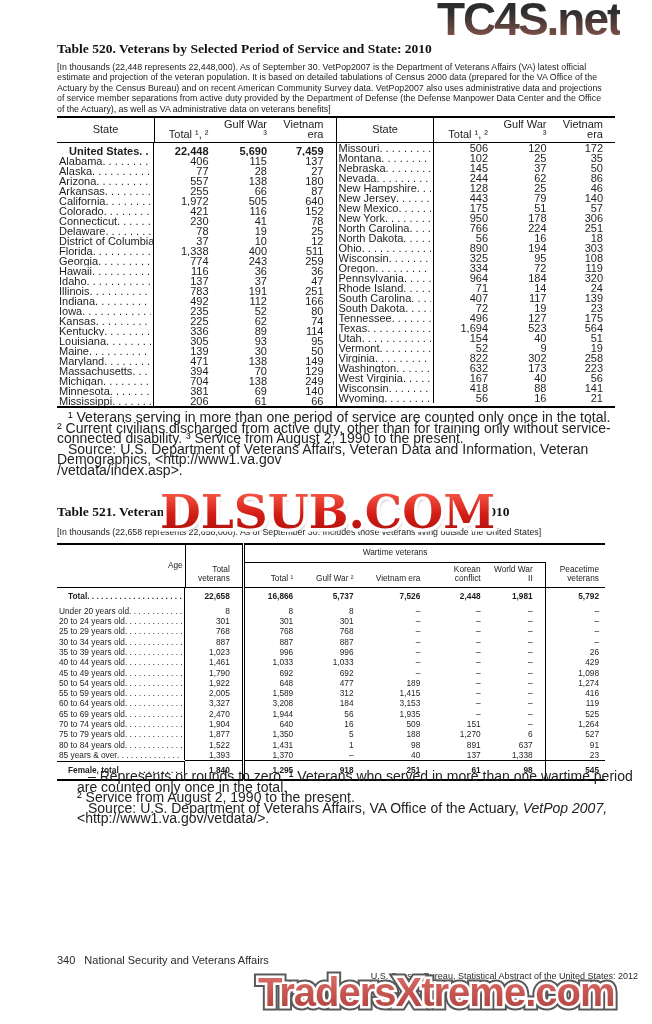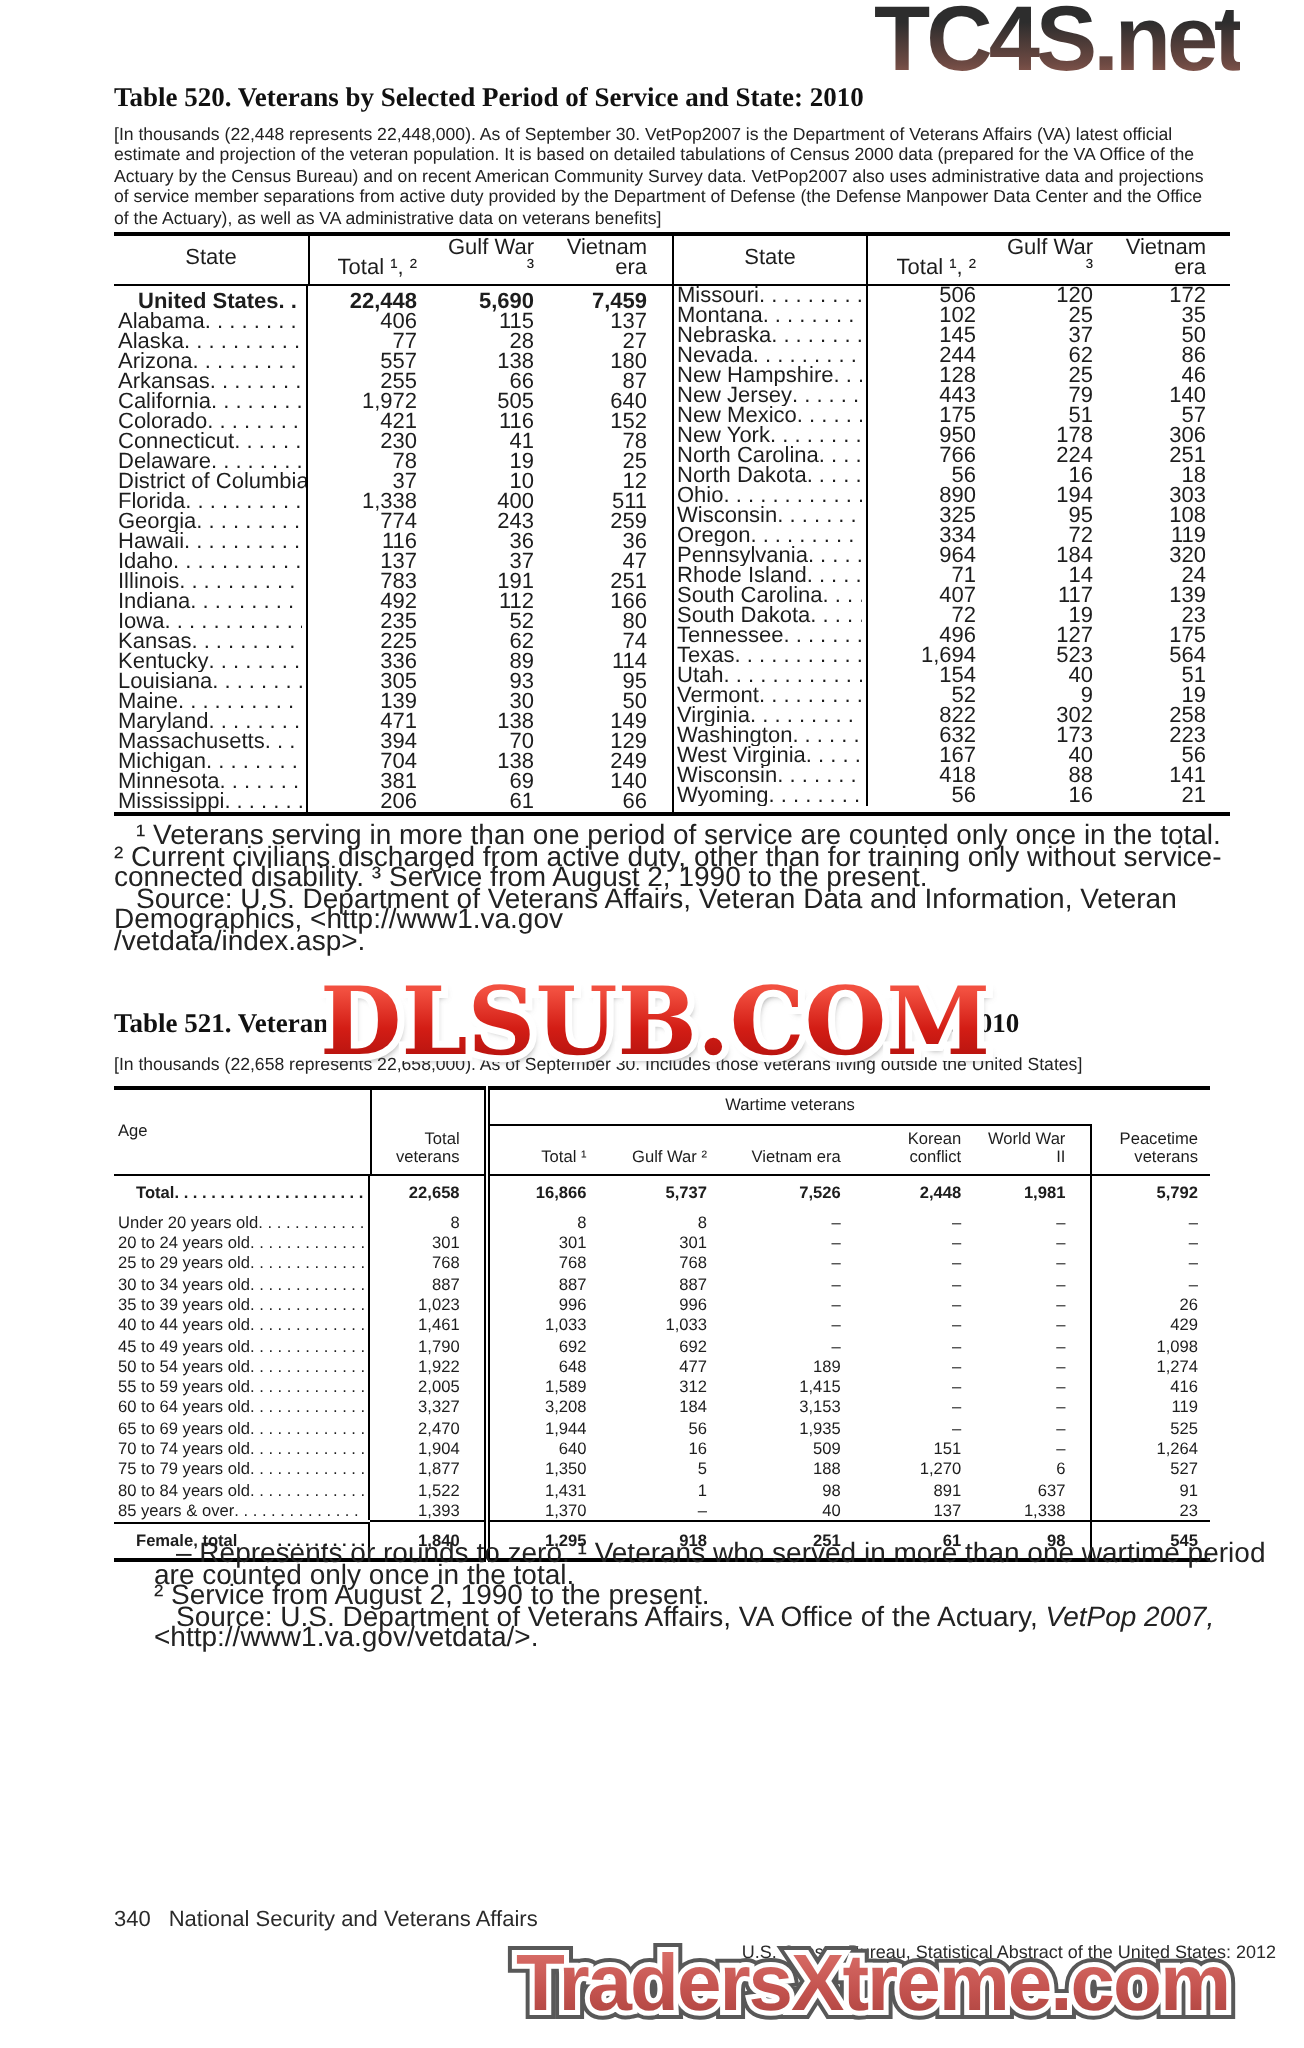--- a/index.html
+++ b/index.html
@@ -52,21 +52,21 @@
     overflow:hidden;}
   #t520 td.st{text-align:left;padding:0 2px;border-right:1px solid #000;display:flex;align-items:baseline;}
   #t520 td.last{padding-right:12px;}
   #t520 .us td{padding-top:3px;}
   
   #t521{position:absolute;left:57px;top:543px;width:548px;}
   #t521 table{border-collapse:collapse;width:100%;table-layout:fixed;font-size:8.3px;
     border-top:2px solid #000;border-bottom:2px solid #000;}
   #t521 thead th{font-weight:normal;line-height:9.5px;vertical-align:bottom;
     text-align:right;padding:2px 12px 3px 0;border-bottom:1.5px solid #000;}
-  #t521 th.h-age{vertical-align:middle;text-align:left;padding:2px;}
+  #t521 th.h-age{vertical-align:middle;text-align:right;padding:2px;}
   #t521 th.h-war{vertical-align:middle;text-align:center;padding:3px 0 4px 0;
     border-bottom:1px solid #000;}
   #t521 th.h-peace{padding-right:6px;}
   #t521 .c-age{border-right:1px solid #000;}
   #t521 .c-totalv{border-right:3px double #000;}
   #t521 .c-ww2{border-right:1px solid #000;}
   #t521 td{line-height:10.3px;text-align:right;padding:0 12px 0 0;white-space:nowrap;overflow:hidden;}
   #t521 td.st{text-align:left;padding:0 2px;display:flex;align-items:baseline;}
   #t521 td.last{padding-right:6px;}
   #t521 .bold td{font-weight:bold;}

